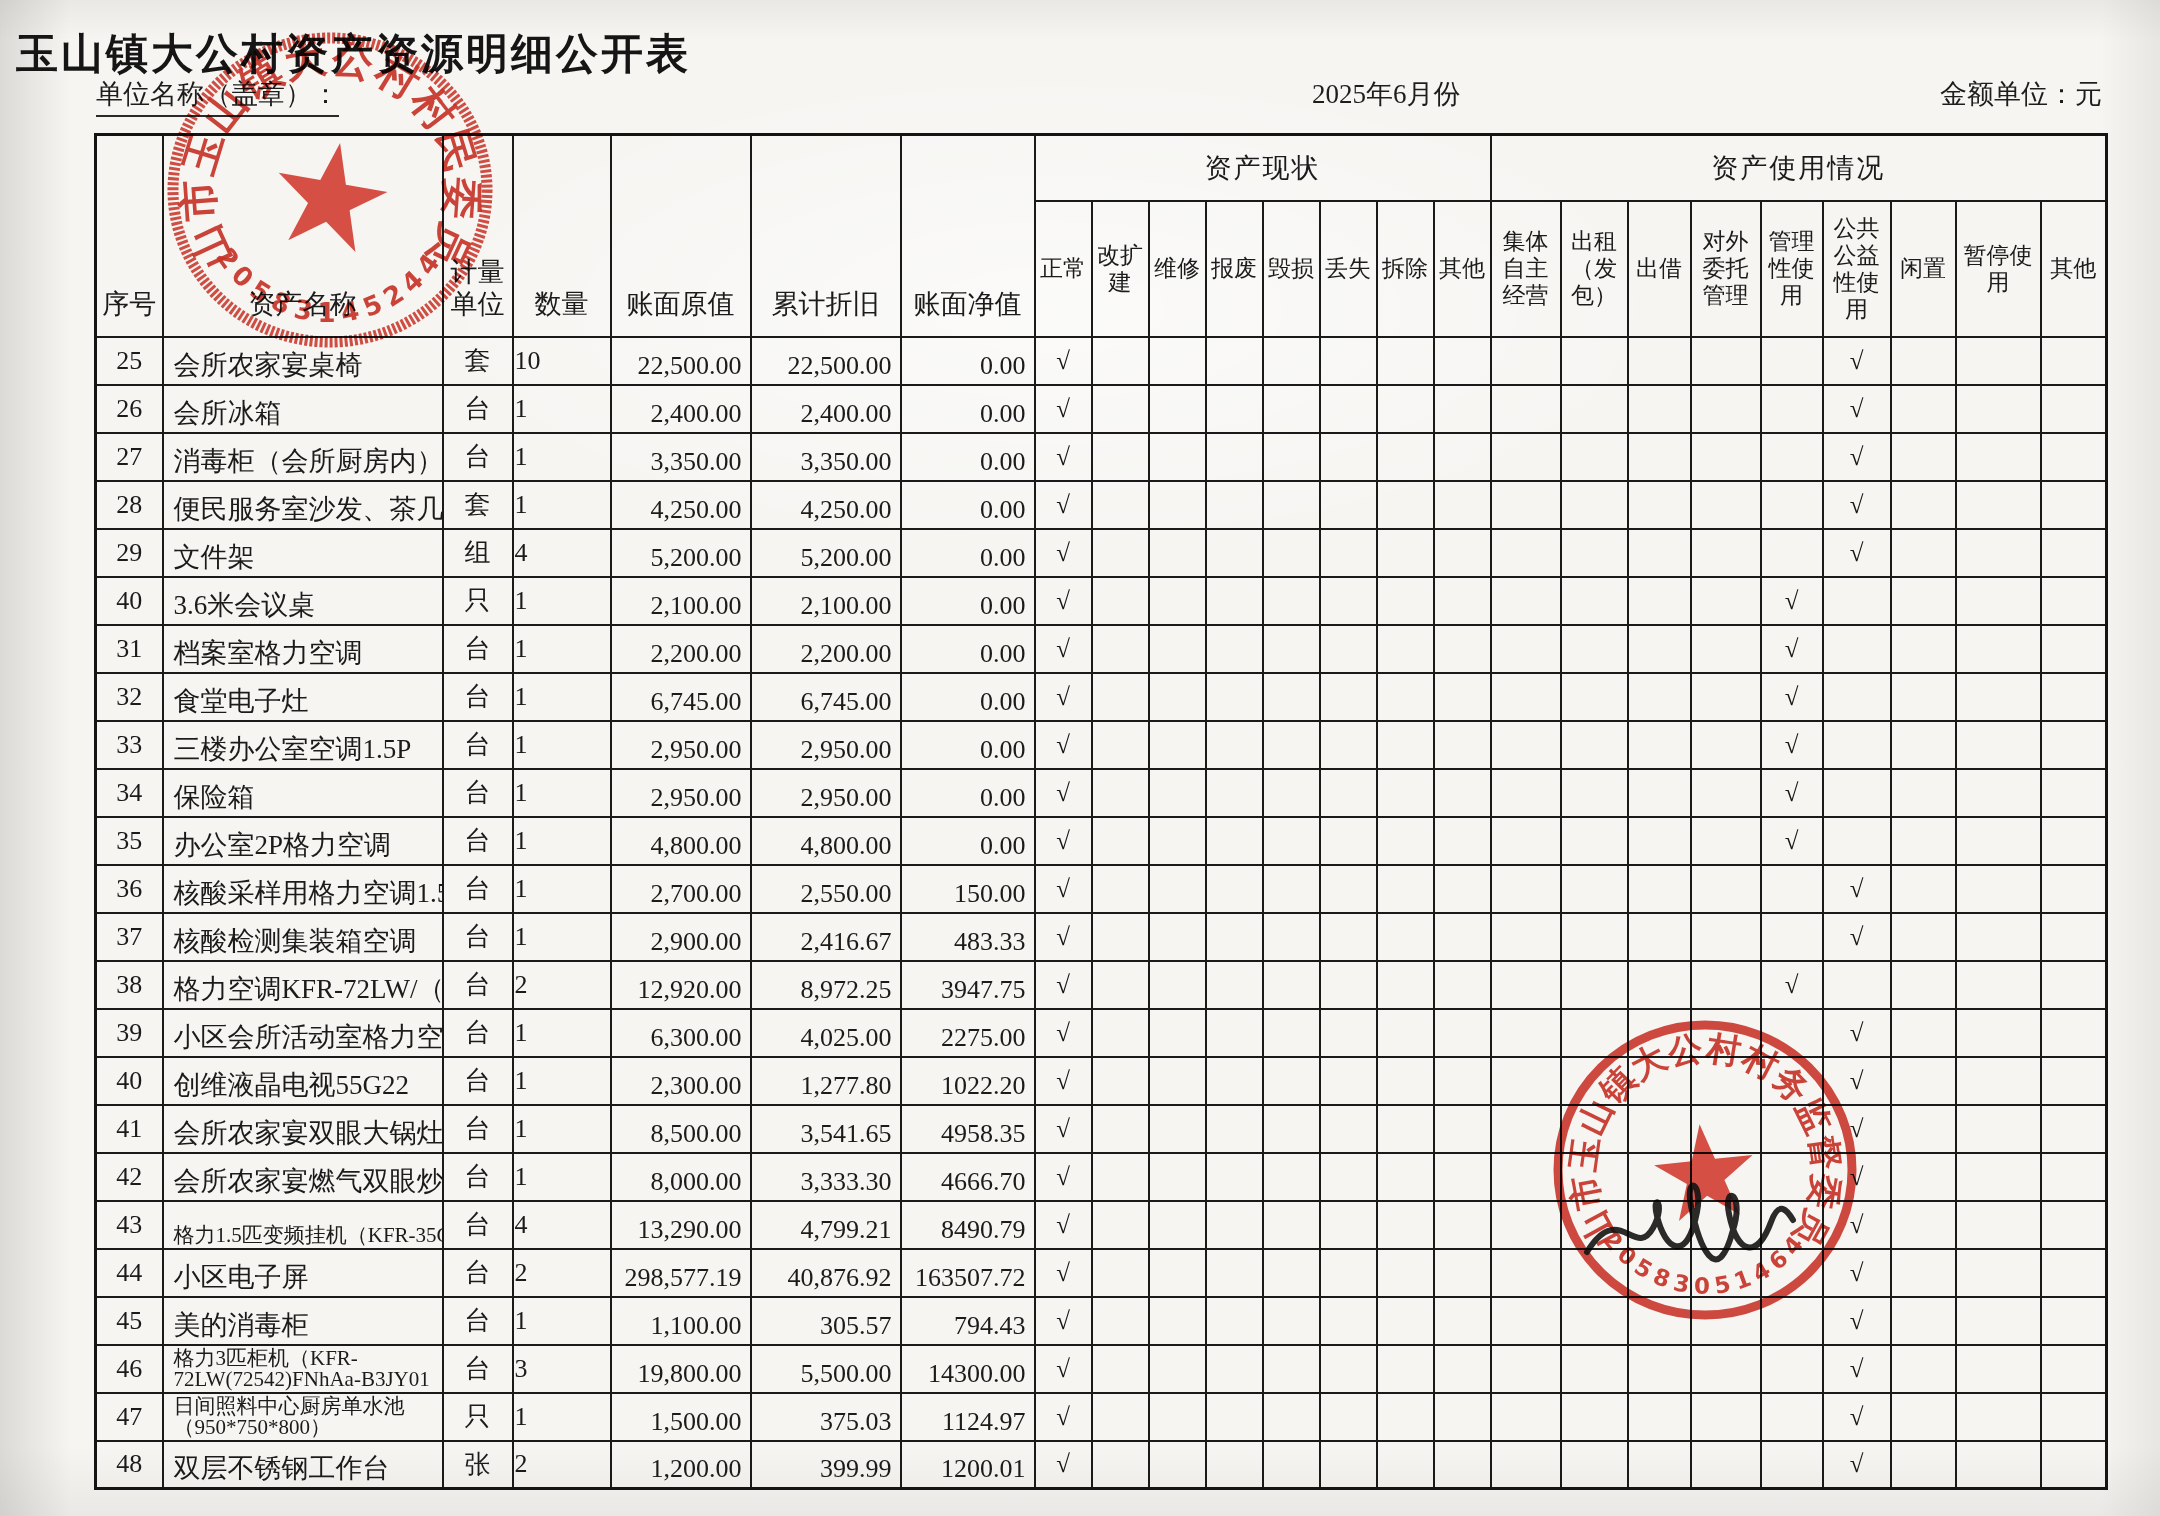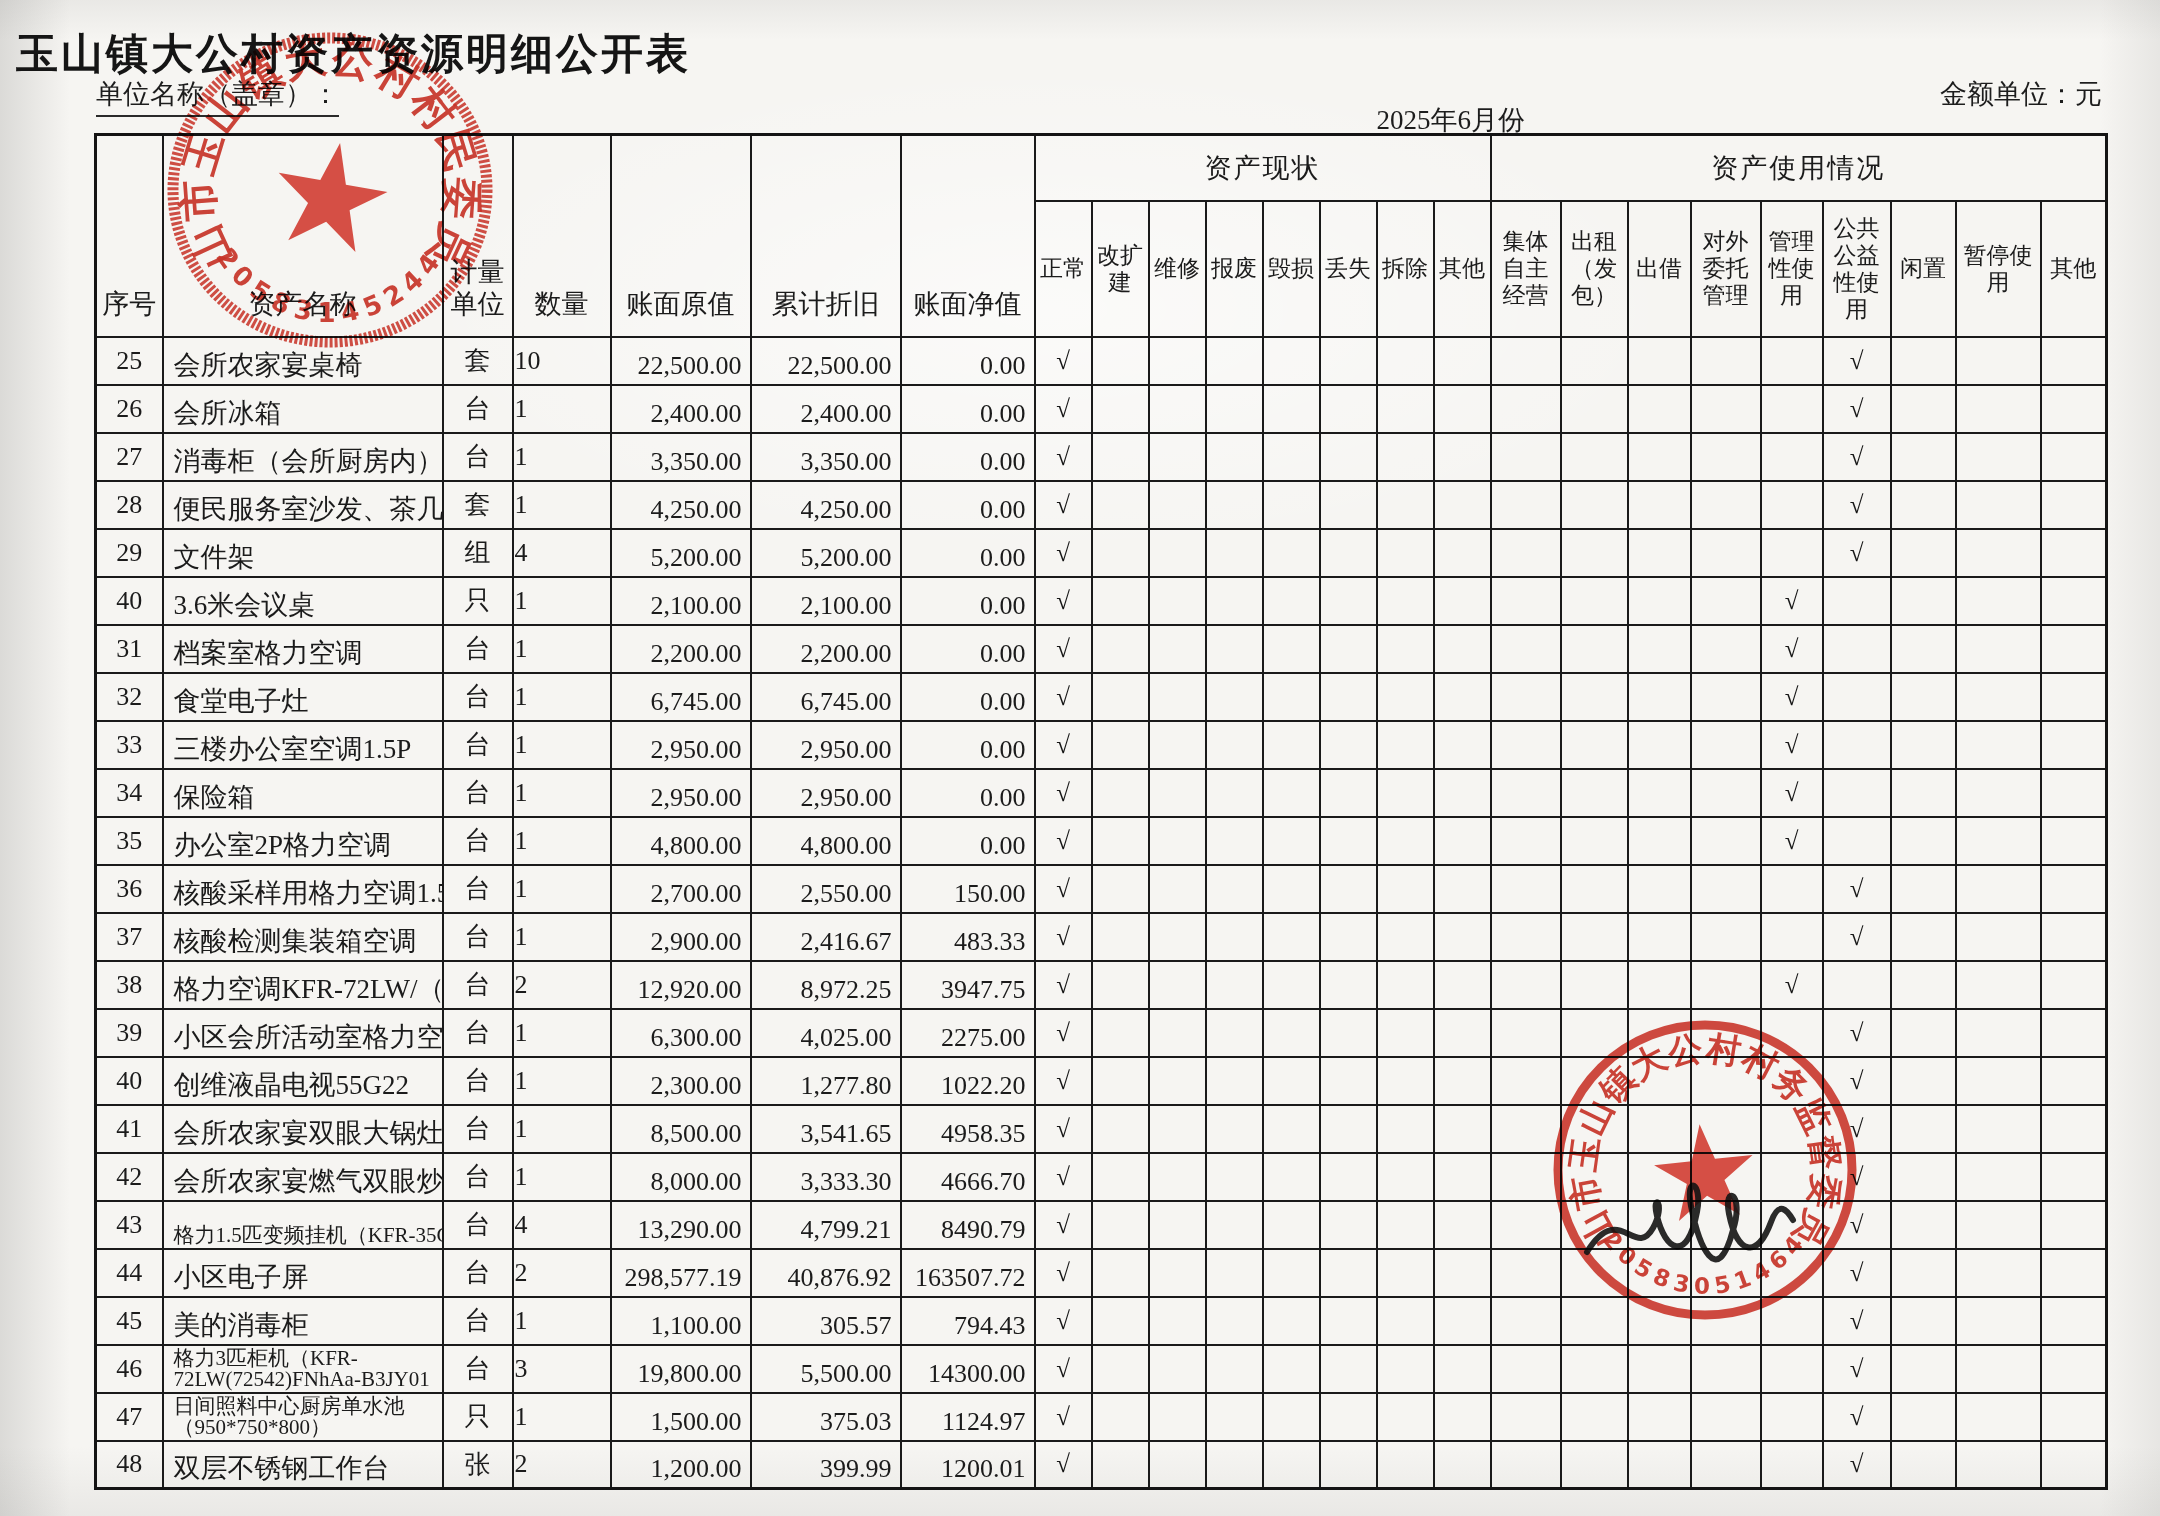--- a/index.html
+++ b/index.html
@@ -21,21 +21,21 @@
     background:linear-gradient(to top,rgba(120,120,118,.10),rgba(120,120,118,0));}
   .shade-glare{left:400px;top:60px;width:1300px;height:500px;border-radius:50%;
     background:radial-gradient(ellipse at center,rgba(255,255,255,.55),rgba(255,255,255,0) 70%);}
 
   .title{
     position:absolute;left:16px;top:26px;width:2160px;text-align:left;
     font-size:42px;font-weight:bold;letter-spacing:3px;color:#151515;
   }
   .meta{position:absolute;top:76px;font-size:27px;color:#1d1d1d;}
   .meta-unit{left:96px;border-bottom:2px solid #2a2a2a;padding-bottom:3px;}
-  .meta-period{left:1265px;width:260px;text-align:right;margin-top:26px;}
+  .meta-period{left:1312px;width:260px;text-align:left;}
   .meta-amount{right:58px;}
 
   table.sheet{
     position:absolute;left:94px;top:133px;width:2011px;
     border-collapse:collapse;table-layout:fixed;
     background:transparent;
   }
   table.sheet th,table.sheet td{
     border:2px solid #1a1a1a;
     font-weight:normal;

